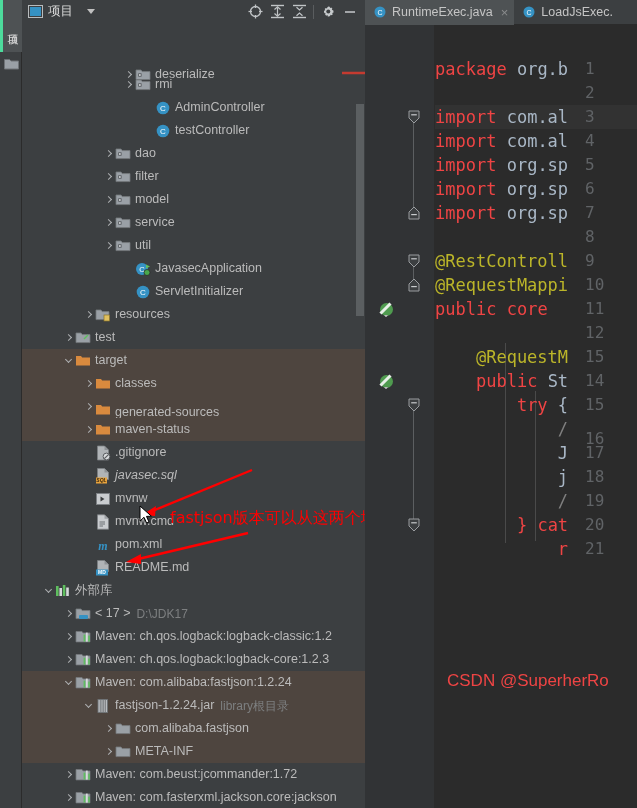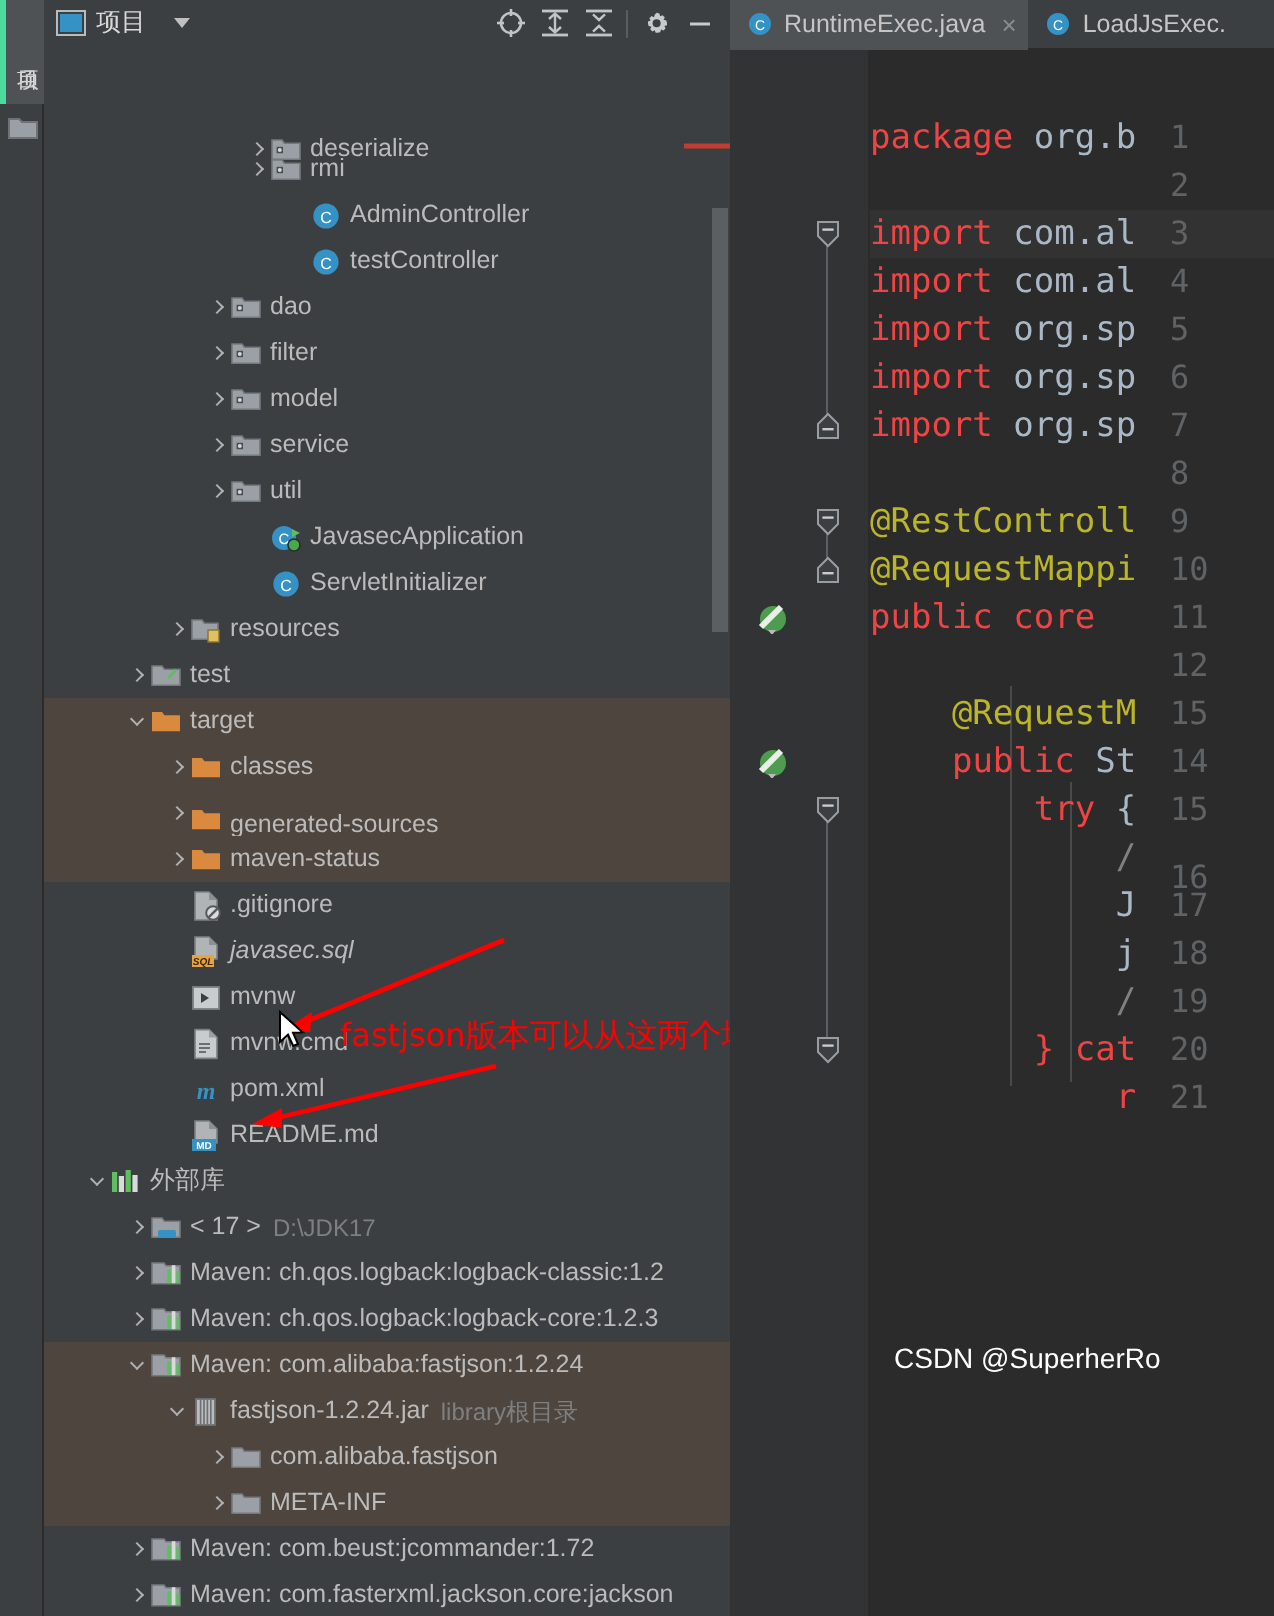--- a/index.html
+++ b/index.html
@@ -119,21 +119,21 @@
     position:absolute; left:70px; height:24px; line-height:24px;
     font-family:"DejaVu Sans Mono","Liberation Mono",monospace;
     font-size:17px; white-space:pre;
   }
   .cl-hl { position:absolute; left:70px; width:202px; height:24px; background:#323232; }
   .kw { color:#ef4444; }
   .pl { color:#a9b7c6; }
   .an { color:#bbb529; }
   .indentline { position:absolute; width:1px; background:#4a4a4a; }
   .watermark {
-    position:absolute; font-size:14px; color:#ffffff;
+    position:absolute; font-size:17px; color:#ef4444;
     font-family:"Liberation Sans",sans-serif; white-space:nowrap;
   }
   .runicon { position:absolute; width:15px; height:15px; }
 </style>
 </head>
 <body>
 
 <div id="root">
 
   <div class="stripe">

